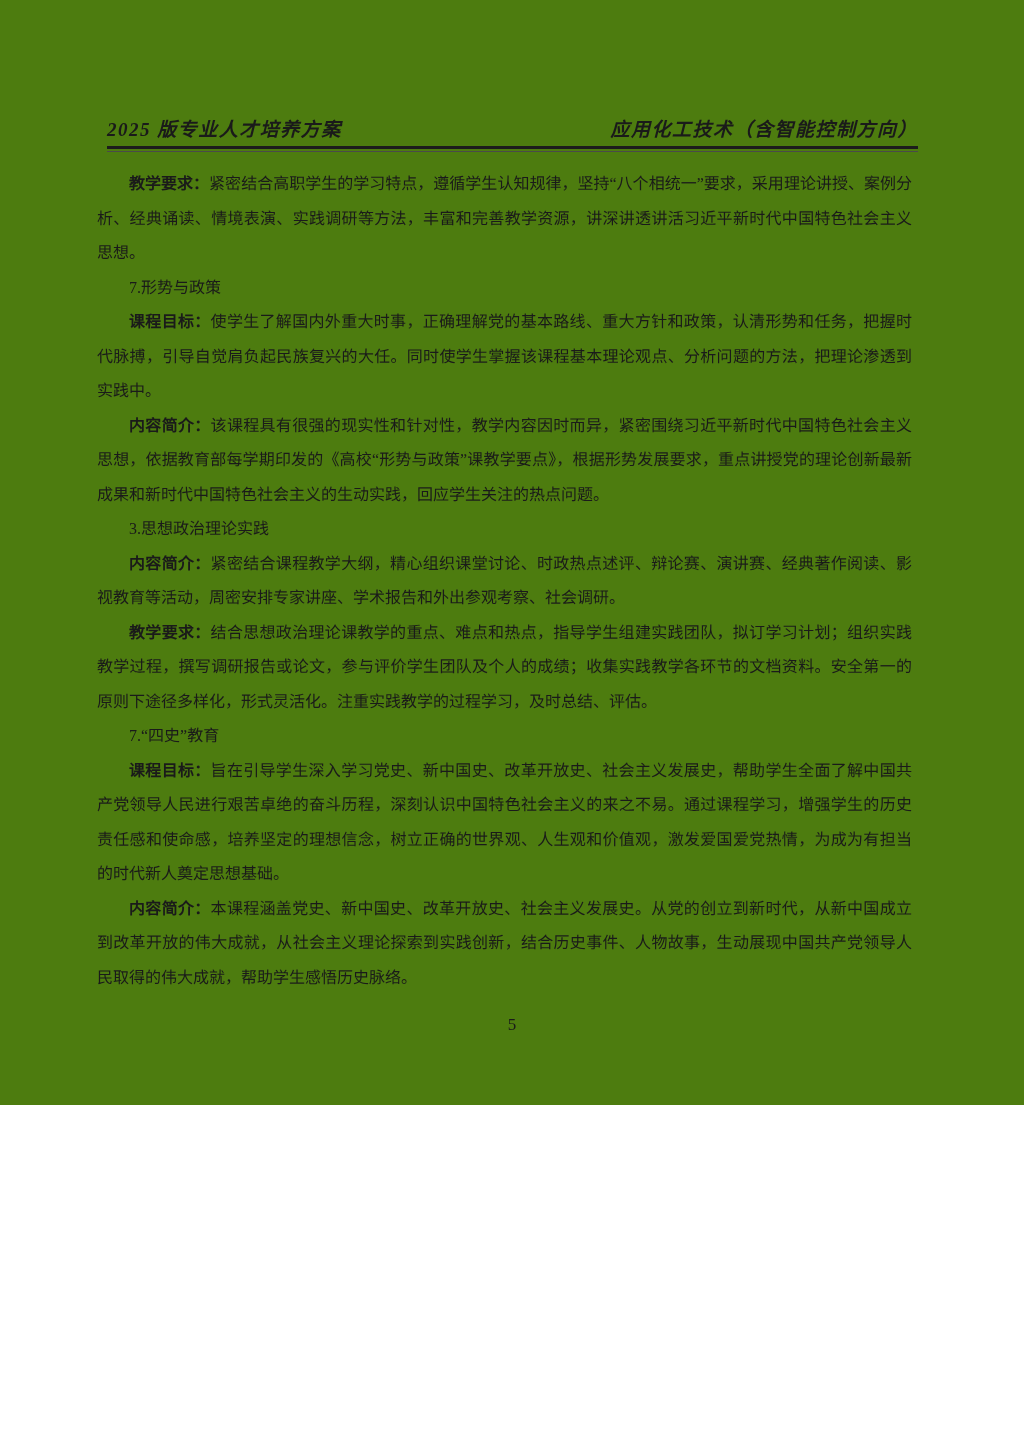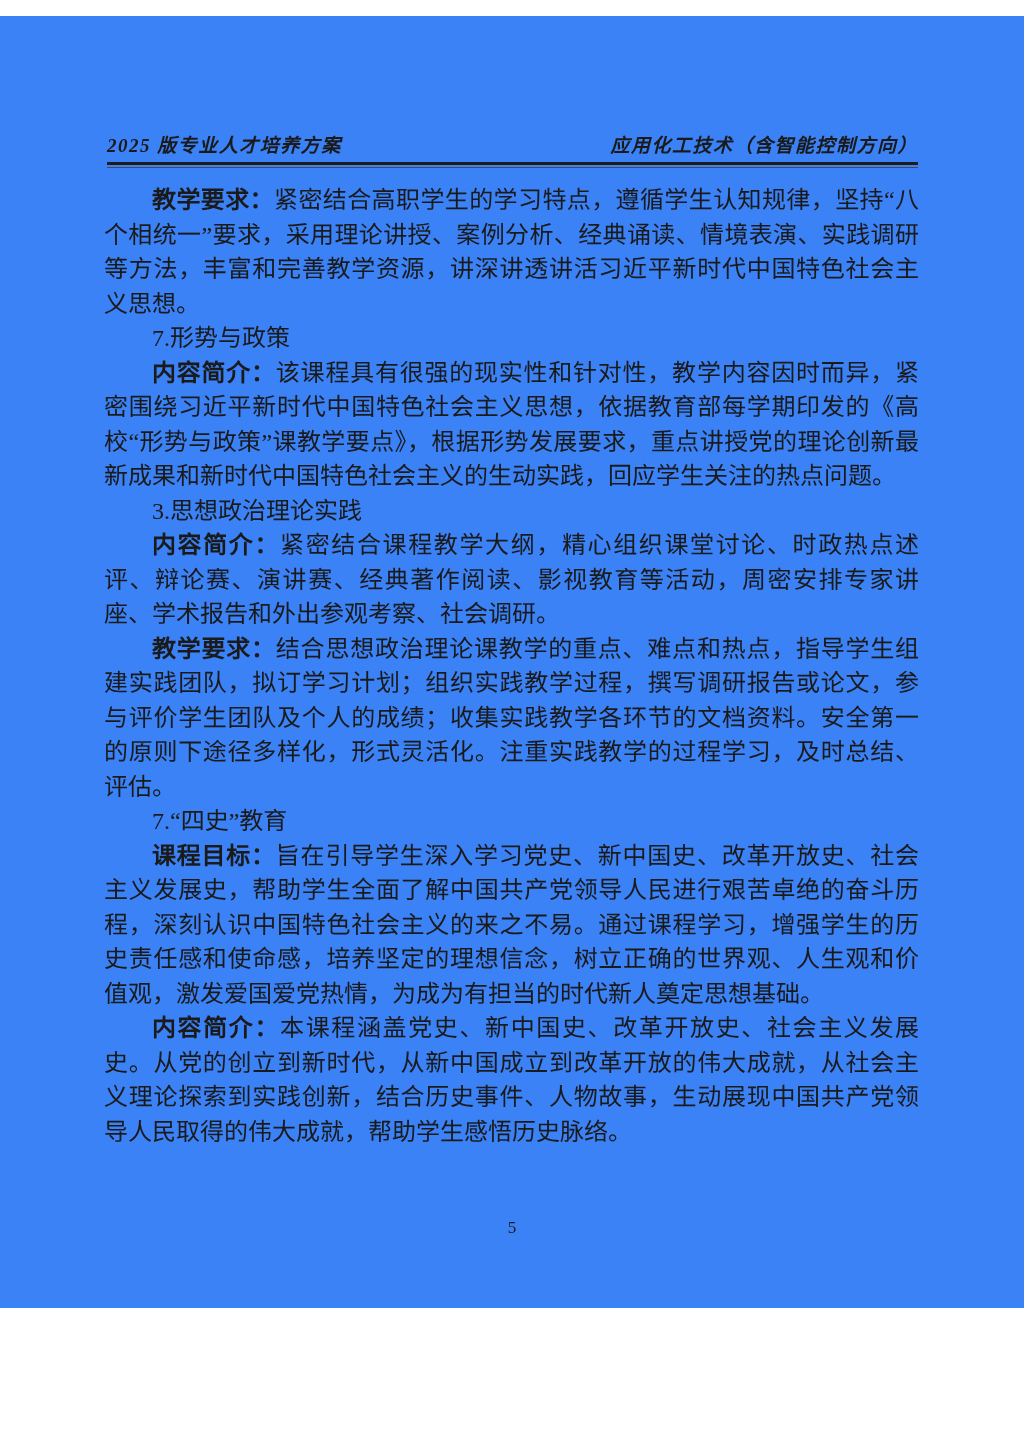--- a/index.html
+++ b/index.html
@@ -3,23 +3,23 @@
 <meta charset="utf-8">
 <style>
   html, body {
     margin: 0;
     padding: 0;
     background: #ffffff;
   }
   .page {
     position: relative;
     width: 1024px;
-    height: 1292px;
-    margin: 16px auto;
-    background: #3b82f6;
+    height: 1105px;
+    margin: 0 auto;
+    background: #4d7c0f;
     color: #1a1a1a;
     font-family: "Liberation Serif", "DejaVu Serif", serif;
     overflow: hidden;
   }
   
   .header {
     position: absolute;
     top: 118px;
     left: 107px;
     right: 106px;
@@ -42,23 +42,23 @@
   }
   .header-rule-thin {
     margin-top: 2px;
     height: 1px;
     background: #4a4a4a;
   }
   
   .doc-body {
     position: absolute;
     top: 167px;
-    left: 104px;
+    left: 97px;
     width: 815px;
-    font-size: 24px;
+    font-size: 16px;
     line-height: 34.5px;
     text-align: justify;
   }
   .para {
     margin: 0;
     text-indent: 2em;
   }
   .para b {
     font-weight: bold;
   }
@@ -84,20 +84,21 @@
       <span>应用化工技术（含智能控制方向）</span>
     </div>
     <div class="header-rule-thick"></div>
     <div class="header-rule-thin"></div>
   </div>
 
   <div class="doc-body">
 
   <p class="para"><b>教学要求：</b>紧密结合高职学生的学习特点，遵循学生认知规律，坚持“八个相统一”要求，采用理论讲授、案例分析、经典诵读、情境表演、实践调研等方法，丰富和完善教学资源，讲深讲透讲活习近平新时代中国特色社会主义思想。</p>
       <p class="para">7.形势与政策</p>
+      <p class="para"><b>课程目标：</b>使学生了解国内外重大时事，正确理解党的基本路线、重大方针和政策，认清形势和任务，把握时代脉搏，引导自觉肩负起民族复兴的大任。同时使学生掌握该课程基本理论观点、分析问题的方法，把理论渗透到实践中。</p>
       <p class="para"><b>内容简介：</b>该课程具有很强的现实性和针对性，教学内容因时而异，紧密围绕习近平新时代中国特色社会主义思想，依据教育部每学期印发的《高校“形势与政策”课教学要点》，根据形势发展要求，重点讲授党的理论创新最新成果和新时代中国特色社会主义的生动实践，回应学生关注的热点问题。</p>
       <p class="para">3.思想政治理论实践</p>
       <p class="para"><b>内容简介：</b>紧密结合课程教学大纲，精心组织课堂讨论、时政热点述评、辩论赛、演讲赛、经典著作阅读、影视教育等活动，周密安排专家讲座、学术报告和外出参观考察、社会调研。</p>
       <p class="para"><b>教学要求：</b>结合思想政治理论课教学的重点、难点和热点，指导学生组建实践团队，拟订学习计划；组织实践教学过程，撰写调研报告或论文，参与评价学生团队及个人的成绩；收集实践教学各环节的文档资料。安全第一的原则下途径多样化，形式灵活化。注重实践教学的过程学习，及时总结、评估。</p>
       <p class="para">7.“四史”教育</p>
       <p class="para"><b>课程目标：</b>旨在引导学生深入学习党史、新中国史、改革开放史、社会主义发展史，帮助学生全面了解中国共产党领导人民进行艰苦卓绝的奋斗历程，深刻认识中国特色社会主义的来之不易。通过课程学习，增强学生的历史责任感和使命感，培养坚定的理想信念，树立正确的世界观、人生观和价值观，激发爱国爱党热情，为成为有担当的时代新人奠定思想基础。</p>
       <p class="para"><b>内容简介：</b>本课程涵盖党史、新中国史、改革开放史、社会主义发展史。从党的创立到新时代，从新中国成立到改革开放的伟大成就，从社会主义理论探索到实践创新，结合历史事件、人物故事，生动展现中国共产党领导人民取得的伟大成就，帮助学生感悟历史脉络。</p>
     </div>
 
   <div class="footer">

